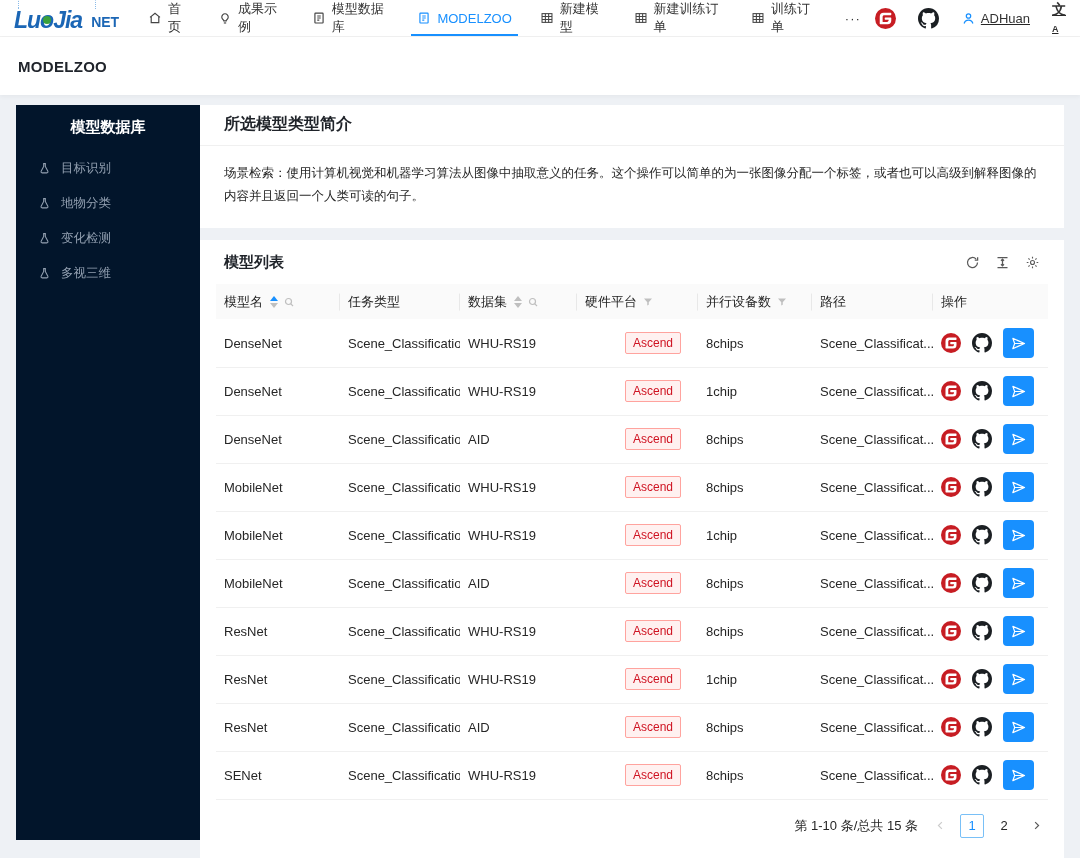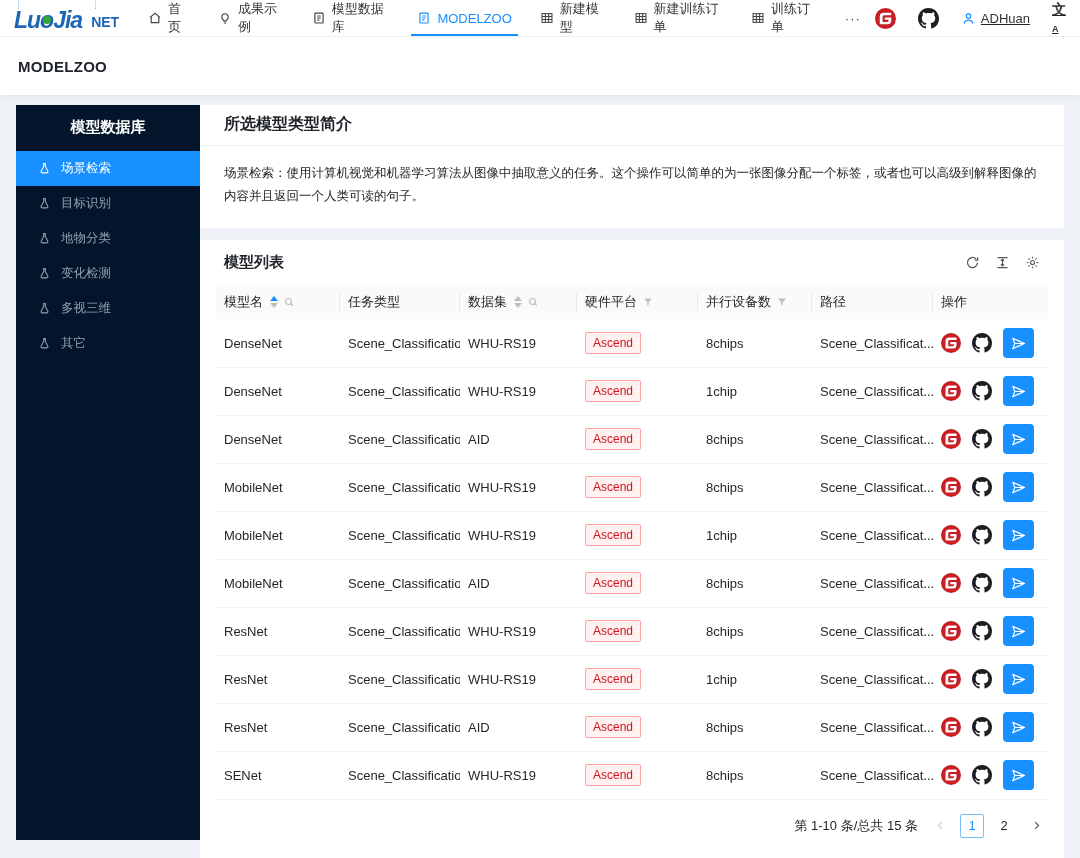--- a/index.html
+++ b/index.html
@@ -66,21 +66,21 @@
   thead th:not(:last-child)::after { content:''; position:absolute; right:0; top:50%; transform:translateY(-50%); width:1px; height:1.3em; background:rgba(0,0,0,.07); }
   .th-inner { display:flex; align-items:center; gap:5px; }
   .th-label { white-space:nowrap; overflow:hidden; }
   .sorter { display:flex; flex-direction:column; gap:2px; margin-left:2px; cursor:pointer; }
   .cu { width:0; height:0; border-left:4px solid transparent; border-right:4px solid transparent; border-bottom:5px solid #bfbfbf; }
   .cu.on { border-bottom-color:#1890ff; }
   .cd { width:0; height:0; border-left:4px solid transparent; border-right:4px solid transparent; border-top:5px solid #bfbfbf; }
   .hic { color:#bfbfbf; display:flex; cursor:pointer; }
   .hic svg { width:12px; height:12px; }
   tbody td { height:48px; border-bottom:1px solid #f0f0f0; padding:4px 8px; color:#262626; white-space:nowrap; overflow:hidden; }
-  .tag-ascend { display:inline-block; font-size:12px; line-height:20px; padding:0 7px; color:#cf1322; background:#fff1f0; border:1px solid #ffa39e; border-radius:2px; }
+  .tag-ascend { display:inline-block; font-size:12px; line-height:20px; padding:0 7px; color:#cf1322; background:#fff1f0; border:1px solid #ffa39e; border-radius:2px;margin-left:40px; }
   .path-cell { display:flex; align-items:center; gap:6px; }
   .ops-cell { display:flex; align-items:center; gap:11px; }
   .op-gitee svg { width:20px; height:20px; }
   .op-github { color:#1b1f23; display:flex; cursor:pointer; }
   .op-github svg { width:20px; height:20px; }
   .send-btn { width:31px; height:30px; background:#1890ff; border:none; border-radius:4px; display:flex; align-items:center; justify-content:center; cursor:pointer; }
   .send-btn svg { width:17px; height:17px; }
 
   .pagination { margin-top:auto; display:flex; align-items:center; justify-content:flex-end; gap:8px; padding:14px 16px 22px; font-size:13px; color:#262626; }
   .page-summary { margin-right:2px; }
@@ -195,28 +195,20 @@
 
 <div class="page-title-bar">
   <h1 class="page-title">MODELZOO</h1>
 </div>
 
 <div class="content">
 
   <aside class="sidebar">
     <div class="sidebar-title">模型数据库</div>
     <ul class="side-menu">
-        <li class="side-item active">
-          <span class="side-ic">
-            <svg viewBox="0 0 24 24" fill="none" stroke="currentColor" stroke-width="2">
-              <path d="M9.5 3h5M10.5 3v5.2L5.8 17a2 2 0 0 0 1.8 3h8.8a2 2 0 0 0 1.8-3l-4.7-8.8V3"></path>
-            </svg>
-          </span>
-          <span>场景检索</span>
-        </li>
         <li class="side-item">
           <span class="side-ic">
             <svg viewBox="0 0 24 24" fill="none" stroke="currentColor" stroke-width="2">
               <path d="M9.5 3h5M10.5 3v5.2L5.8 17a2 2 0 0 0 1.8 3h8.8a2 2 0 0 0 1.8-3l-4.7-8.8V3"></path>
             </svg>
           </span>
           <span>目标识别</span>
         </li>
         <li class="side-item">
           <span class="side-ic">
@@ -234,28 +226,20 @@
           </span>
           <span>变化检测</span>
         </li>
         <li class="side-item">
           <span class="side-ic">
             <svg viewBox="0 0 24 24" fill="none" stroke="currentColor" stroke-width="2">
               <path d="M9.5 3h5M10.5 3v5.2L5.8 17a2 2 0 0 0 1.8 3h8.8a2 2 0 0 0 1.8-3l-4.7-8.8V3"></path>
             </svg>
           </span>
           <span>多视三维</span>
-        </li>
-        <li class="side-item">
-          <span class="side-ic">
-            <svg viewBox="0 0 24 24" fill="none" stroke="currentColor" stroke-width="2">
-              <path d="M9.5 3h5M10.5 3v5.2L5.8 17a2 2 0 0 0 1.8 3h8.8a2 2 0 0 0 1.8-3l-4.7-8.8V3"></path>
-            </svg>
-          </span>
-          <span>其它</span>
         </li>
       </ul>
   </aside>
 
   <main class="main">
 
     <section class="card">
       <h2 class="intro-title">所选模型类型简介</h2>
       <p class="intro-text">场景检索：使用计算机视觉和机器学习算法从图像中抽取意义的任务。这个操作可以简单的为一张图像分配一个标签，或者也可以高级到解释图像的内容并且返回一个人类可读的句子。</p>
     </section>

